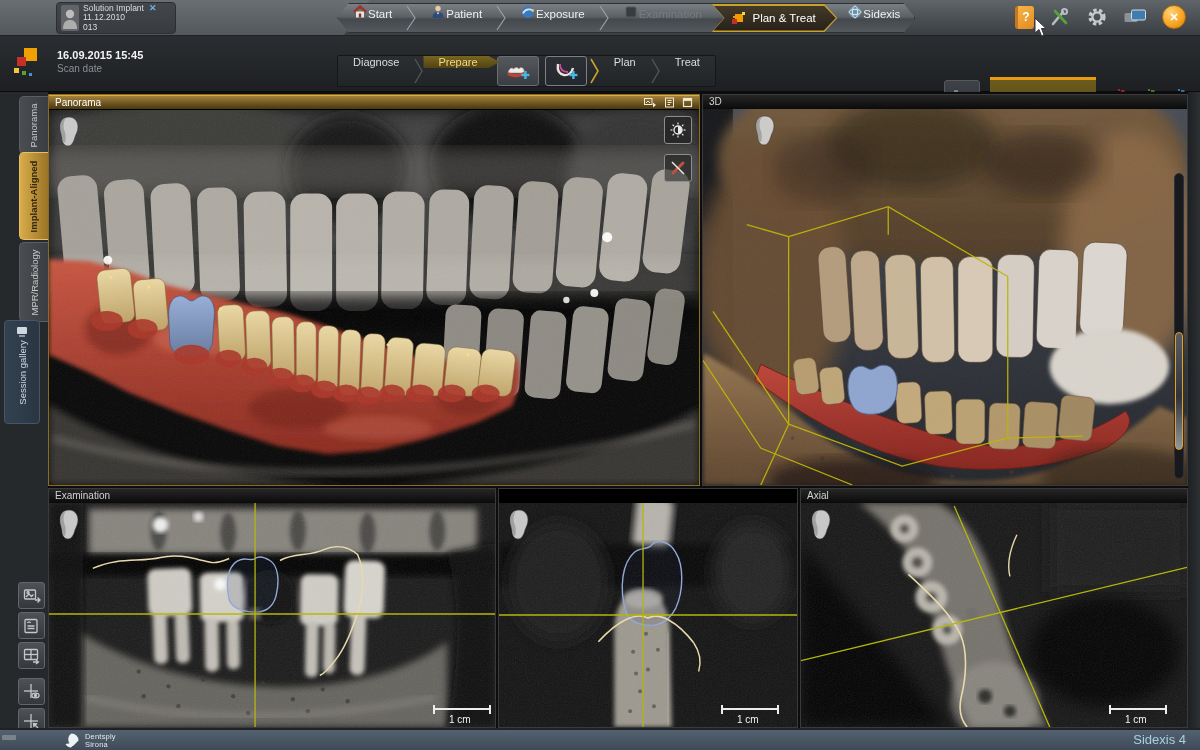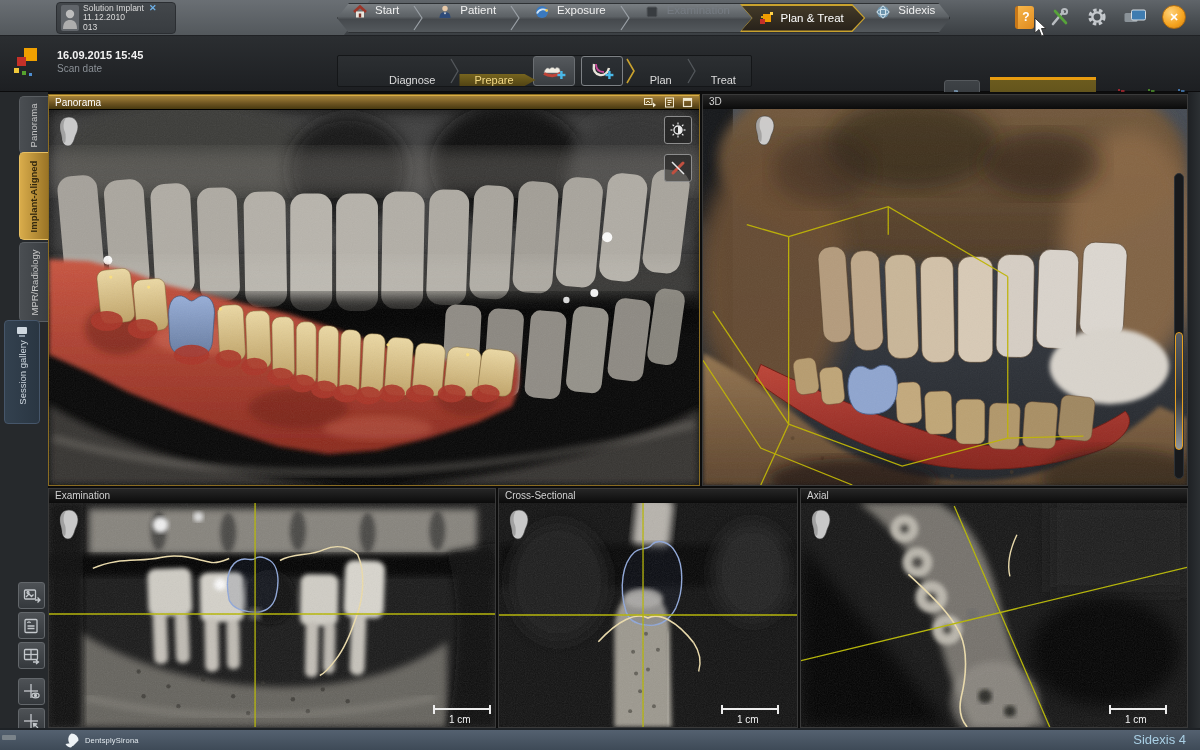--- a/index.html
+++ b/index.html
@@ -16,21 +16,21 @@
   .patient-card{position:absolute;left:56px;top:2px;width:120px;height:32px;
     background:linear-gradient(180deg,#43474b,#383c40);border:1px solid #2b2e32;border-radius:4px;
     display:flex;align-items:center;padding:2px 4px;gap:4px;}
   .pc-text{display:flex;flex-direction:column;line-height:9.5px;font-size:8.5px;color:#dcdcdc;}
   .pc-row{display:flex;align-items:center;gap:5px;}
   .pc-close{color:#6db0e8;font-size:9px;font-weight:bold;cursor:default;}
   .nav-tabs{position:absolute;left:337px;top:3px;height:30px;display:flex;align-items:stretch;
     background:linear-gradient(180deg,#7a7f83,#5c6165 45%,#45494d 55%,#54595d);
     border:1px solid #2e3134;border-radius:2px;
     clip-path:polygon(12px 0,calc(100% - 12px) 0,100% 50%,calc(100% - 12px) 100%,12px 100%,0 50%);}
-  .nav-tab{display:flex;align-items:flex-start;gap:7px;padding:0 14px;font-size:11.5px;color:#f0f0f0;}
+  .nav-tab{display:flex;align-items:flex-end;padding:12px 14px;font-size:11.5px;color:#f0f0f0;}
   .nav-tab.disabled{color:#767c83;}
   .nav-sep{align-self:center;}
   .gold-wrap{display:flex;align-items:stretch;background:#c9a22e;margin:0 -4px;
     clip-path:polygon(0 0,calc(100% - 13px) 0,100% 50%,calc(100% - 13px) 100%,0 100%,12px 50%);}
   .gold-inner{margin:1.5px;display:flex;align-items:center;gap:7px;padding:0 20px 0 16px;
     font-size:11.5px;color:#fff;background:linear-gradient(180deg,#433a28,#27211a);
     clip-path:polygon(0 0,calc(100% - 12px) 0,100% 50%,calc(100% - 12px) 100%,0 100%,11px 50%);}
   .tb-actions{position:absolute;right:14px;top:5px;display:flex;align-items:center;gap:15px;}
   .help-book{width:19px;height:23px;background:linear-gradient(140deg,#f6b54a,#e08a1e);
     border-radius:3px;border-left:3px solid #c87818;color:#fff;font-weight:bold;font-size:12px;
@@ -44,21 +44,21 @@
   
   .toolbar{position:absolute;left:0;top:36px;width:1200px;height:56px;
     background:linear-gradient(180deg,#2b2e31,#1d1f22);border-bottom:1px solid #0b0b0c;}
   .brand{position:absolute;left:14px;top:12px;display:flex;gap:17px;align-items:center;}
   .sicat-logo{position:relative;width:26px;height:28px;}
   .sicat-logo i{position:absolute;}
   .scan-block{display:flex;flex-direction:column;line-height:13px;}
   .scan-dt{font-size:11px;color:#f2f2f2;font-weight:bold;}
   .scan-lb{font-size:10px;color:#8a9096;}
   .steps{position:absolute;left:337px;top:55px;transform:translateY(-36px);height:32px;display:flex;
-    align-items:flex-end;background:linear-gradient(180deg,#2c2f32,#222528);border:1px solid #141618;border-radius:2px;padding-left:36px;}
+    align-items:flex-start;background:linear-gradient(180deg,#2c2f32,#222528);border:1px solid #141618;border-radius:2px;}
   .step{display:flex;align-items:center;padding:0 15px;font-size:11px;color:#dcdcdc;}
   .step.active{background:linear-gradient(180deg,#77651f,#514314);color:#f2d985;
     clip-path:polygon(0 0,calc(100% - 11px) 0,100% 50%,calc(100% - 11px) 100%,0 100%);
     padding-right:22px;margin-right:-6px;}
   .step-sep{align-self:center;}
   .tool-btn{align-self:center;width:42px;height:30px;margin:0 3px;border-radius:3px;
     background:linear-gradient(180deg,#55595d,#3a3e42);border:1px solid #6a6e72;
     display:flex;align-items:center;justify-content:center;}
   .tool-btn.pressed{background:linear-gradient(180deg,#2c3034,#24282c);border-color:#7d8185;}
   .tb-right{position:absolute;right:14px;top:50px;transform:translateY(-41px) translateY(32px);height:40px;
@@ -111,21 +111,21 @@
   .slider-thumb{position:absolute;left:0px;top:158px;width:8px;height:118px;border:1px solid #e8a020;
     border-radius:4px;background:linear-gradient(180deg,#5a5e63,#303438 55%,#94989c);}
   .scale-bar{position:absolute;width:58px;height:9px;border-left:2px solid #ececec;border-right:2px solid #ececec;}
   .scale-bar i{position:absolute;left:0;right:0;top:3px;height:2px;background:#ececec;display:block;}
   .scale-label{position:absolute;color:#f2f2f2;font-size:10px;}
 
   
   .statusbar{position:absolute;left:0;top:728px;width:1200px;height:22px;
     background:linear-gradient(180deg,#546170,#3e4a57);border-top:2px solid #1e2226;}
   .sb-brand{position:absolute;left:64px;top:3px;display:flex;align-items:center;gap:6px;}
-  .sb-text{display:flex;line-height:7.5px;font-size:7.5px;color:#e2e9ee;letter-spacing:.2px;}
+  .sb-text{display:flex;flex-direction:column;line-height:7.5px;font-size:7.5px;color:#e2e9ee;letter-spacing:.2px;}
   .sb-app{position:absolute;right:14px;top:2px;font-size:13px;color:#a9cfe4;}
   .sb-notch{position:absolute;left:2px;top:5px;width:14px;height:5px;background:#7a838a;border-radius:1px;}
 </style>
 </head>
 <body>
 
 <div id="app">
 
   <div class="titlebar">
     <div class="tb-raised"></div>
@@ -754,23 +754,20 @@
               </svg>
           </div>
           <div class="scale-bar" style="left:384px;top:202px;">
               <i></i>
             </div>
           <span class="scale-label" style="left:400px;top:211px;">1 cm</span>
         </div>
       </div>
 
       <div class="view" style="left:450px;top:396px;width:300px;height:240px;">
-        <div class="view-header">
-          <span>Cross-Sectional</span>
-        </div>
         <div class="view-body">
           <svg class="fill" viewBox="0 0 300 226" preserveAspectRatio="none">
             <defs>
               <filter id="cb2">
                   <feGaussianBlur stdDeviation="2"></feGaussianBlur>
                 </filter>
               <filter id="cb4">
                   <feGaussianBlur stdDeviation="4"></feGaussianBlur>
                 </filter>
               <filter id="cb8">

